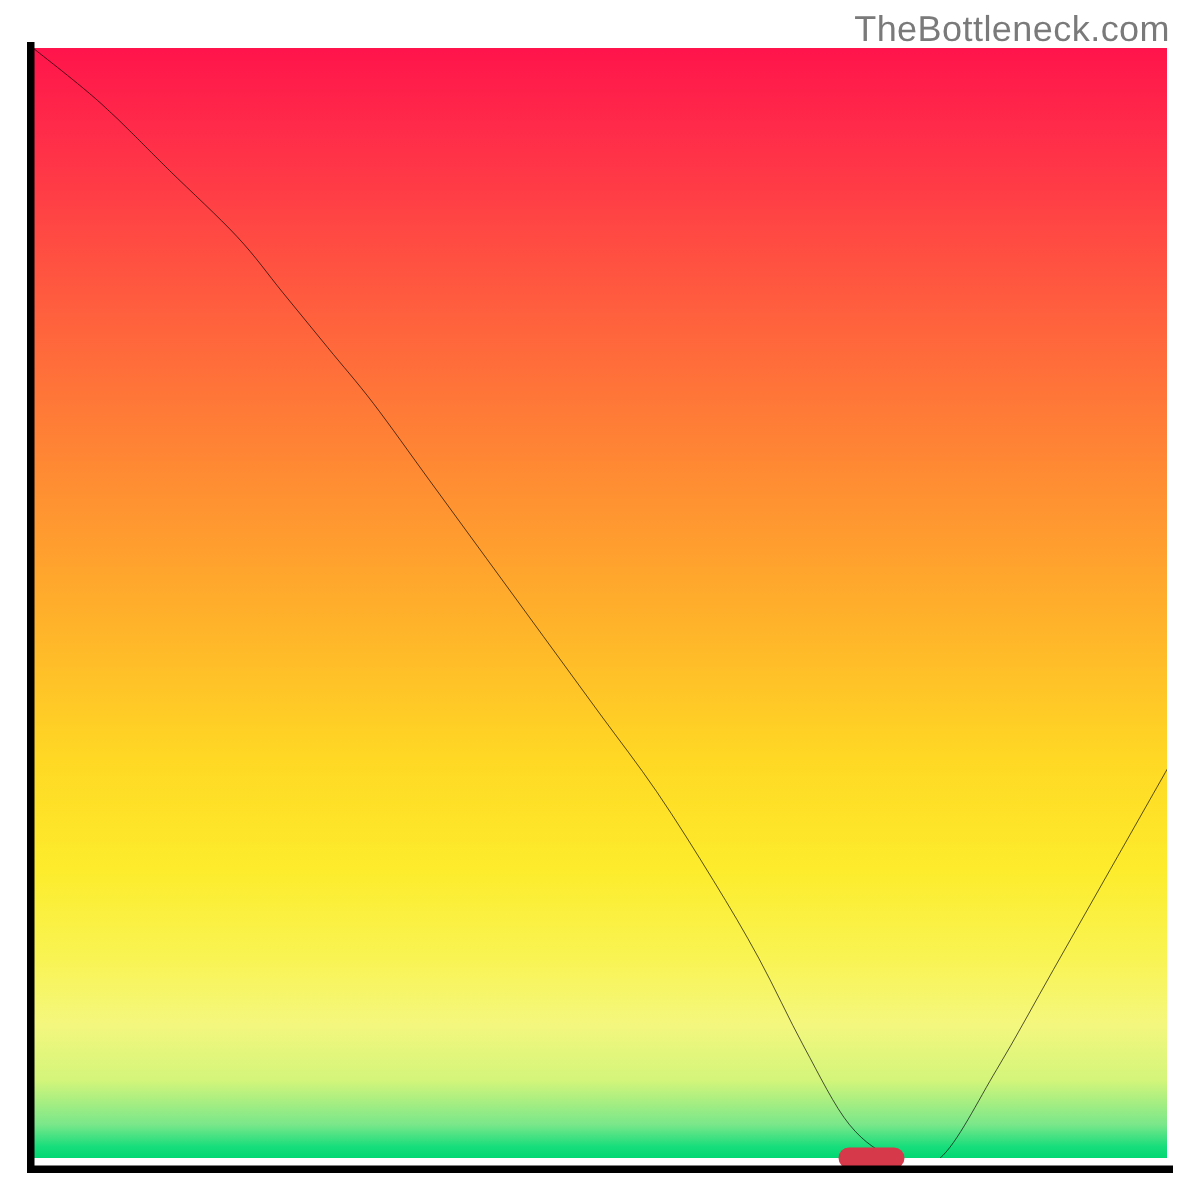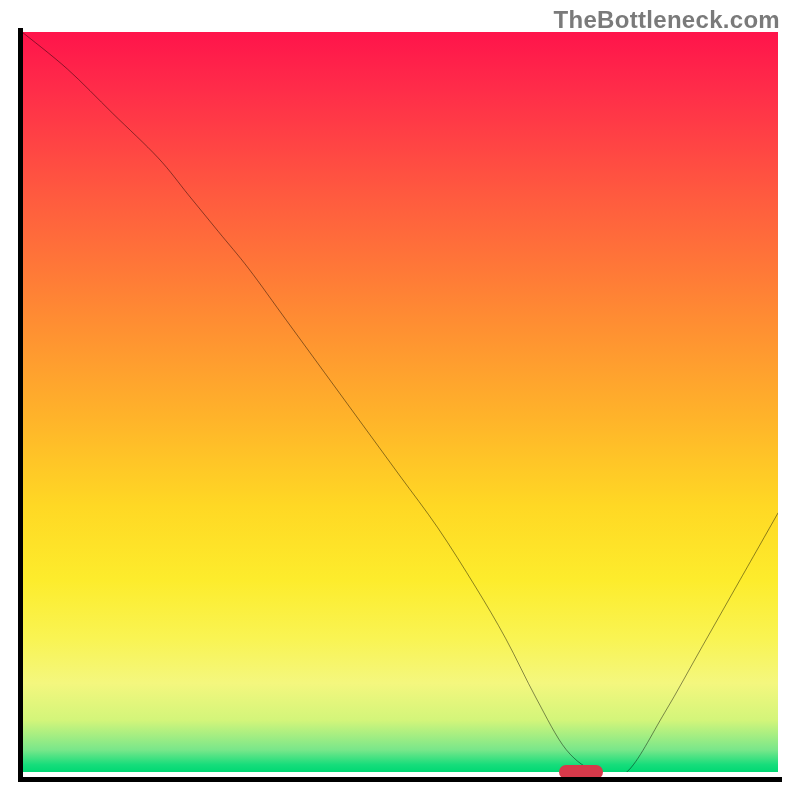--- a/index.html
+++ b/index.html
@@ -9,21 +9,21 @@
     width: 800px;
     height: 800px;
     position: relative;
     font-family: Arial, Helvetica, sans-serif;
   }
   .watermark {
     position: absolute;
     top: 6px;
     right: 20px;
     font-size: 24px;
-    font-weight: 700;
+    font-weight: 400;
     color: #7a7a7a;
     letter-spacing: 0.3px;
   }
   .plot-area {
     position: absolute;
     left: 18px;
     top: 28px;
     width: 764px;
     height: 754px;
   }

